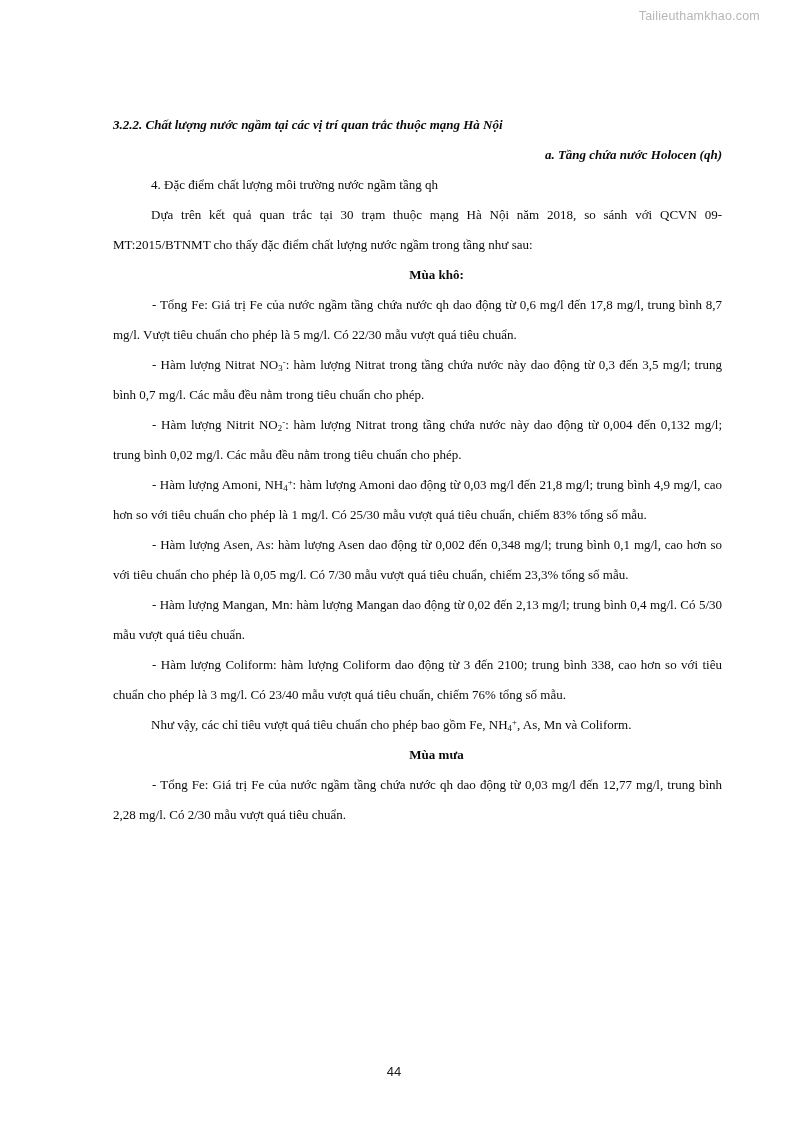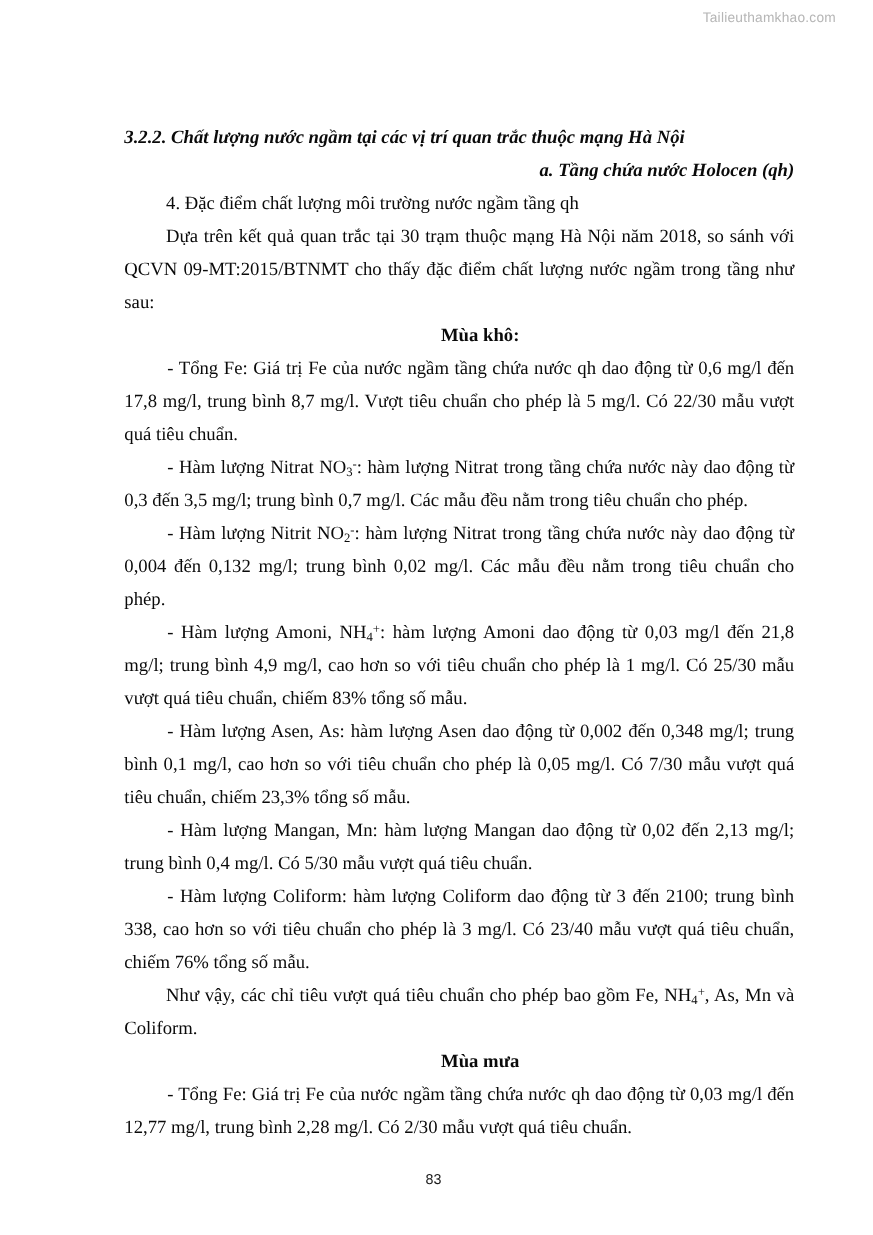--- a/index.html
+++ b/index.html
@@ -30,21 +30,21 @@
     user-select: none;
   }
   .body-area {
     position: absolute;
     left: 113px;
     top: 110px;
     width: 609px;
   }
   p {
     margin: 0;
-    font-size: 17px;
+    font-size: 13px;
     line-height: 30px;
     text-align: justify;
     text-justify: inter-word;
     hyphens: none;
   }
   .h-section {
     font-weight: bold;
     font-style: italic;
     text-align: left;
     margin-bottom: 0;
@@ -121,15 +121,15 @@
     <p class="indent-dash">- Hàm lượng Coliform: hàm lượng Coliform dao động từ 3 đến 2100; trung bình 338, cao hơn so với tiêu chuẩn cho phép là 3 mg/l. Có 23/40 mẫu vượt quá tiêu chuẩn, chiếm 76% tổng số mẫu.</p>
 
     <p class="indent"><span>Như vậy, các chỉ tiêu vượt quá tiêu chuẩn cho phép bao gồm Fe, NH</span><sub>4</sub><sup>+</sup><span>, As, Mn và Coliform.</span></p>
 
     <p class="bold-lead">Mùa mưa</p>
 
     <p class="indent-dash">- Tổng Fe: Giá trị Fe của nước ngầm tầng chứa nước qh dao động từ 0,03 mg/l đến 12,77 mg/l, trung bình 2,28 mg/l. Có 2/30 mẫu vượt quá tiêu chuẩn.</p>
 
   </div>
 
-  <div class="page-number">83</div>
+  <div class="page-number">44</div>
 
 </div>
 
 </body></html>

